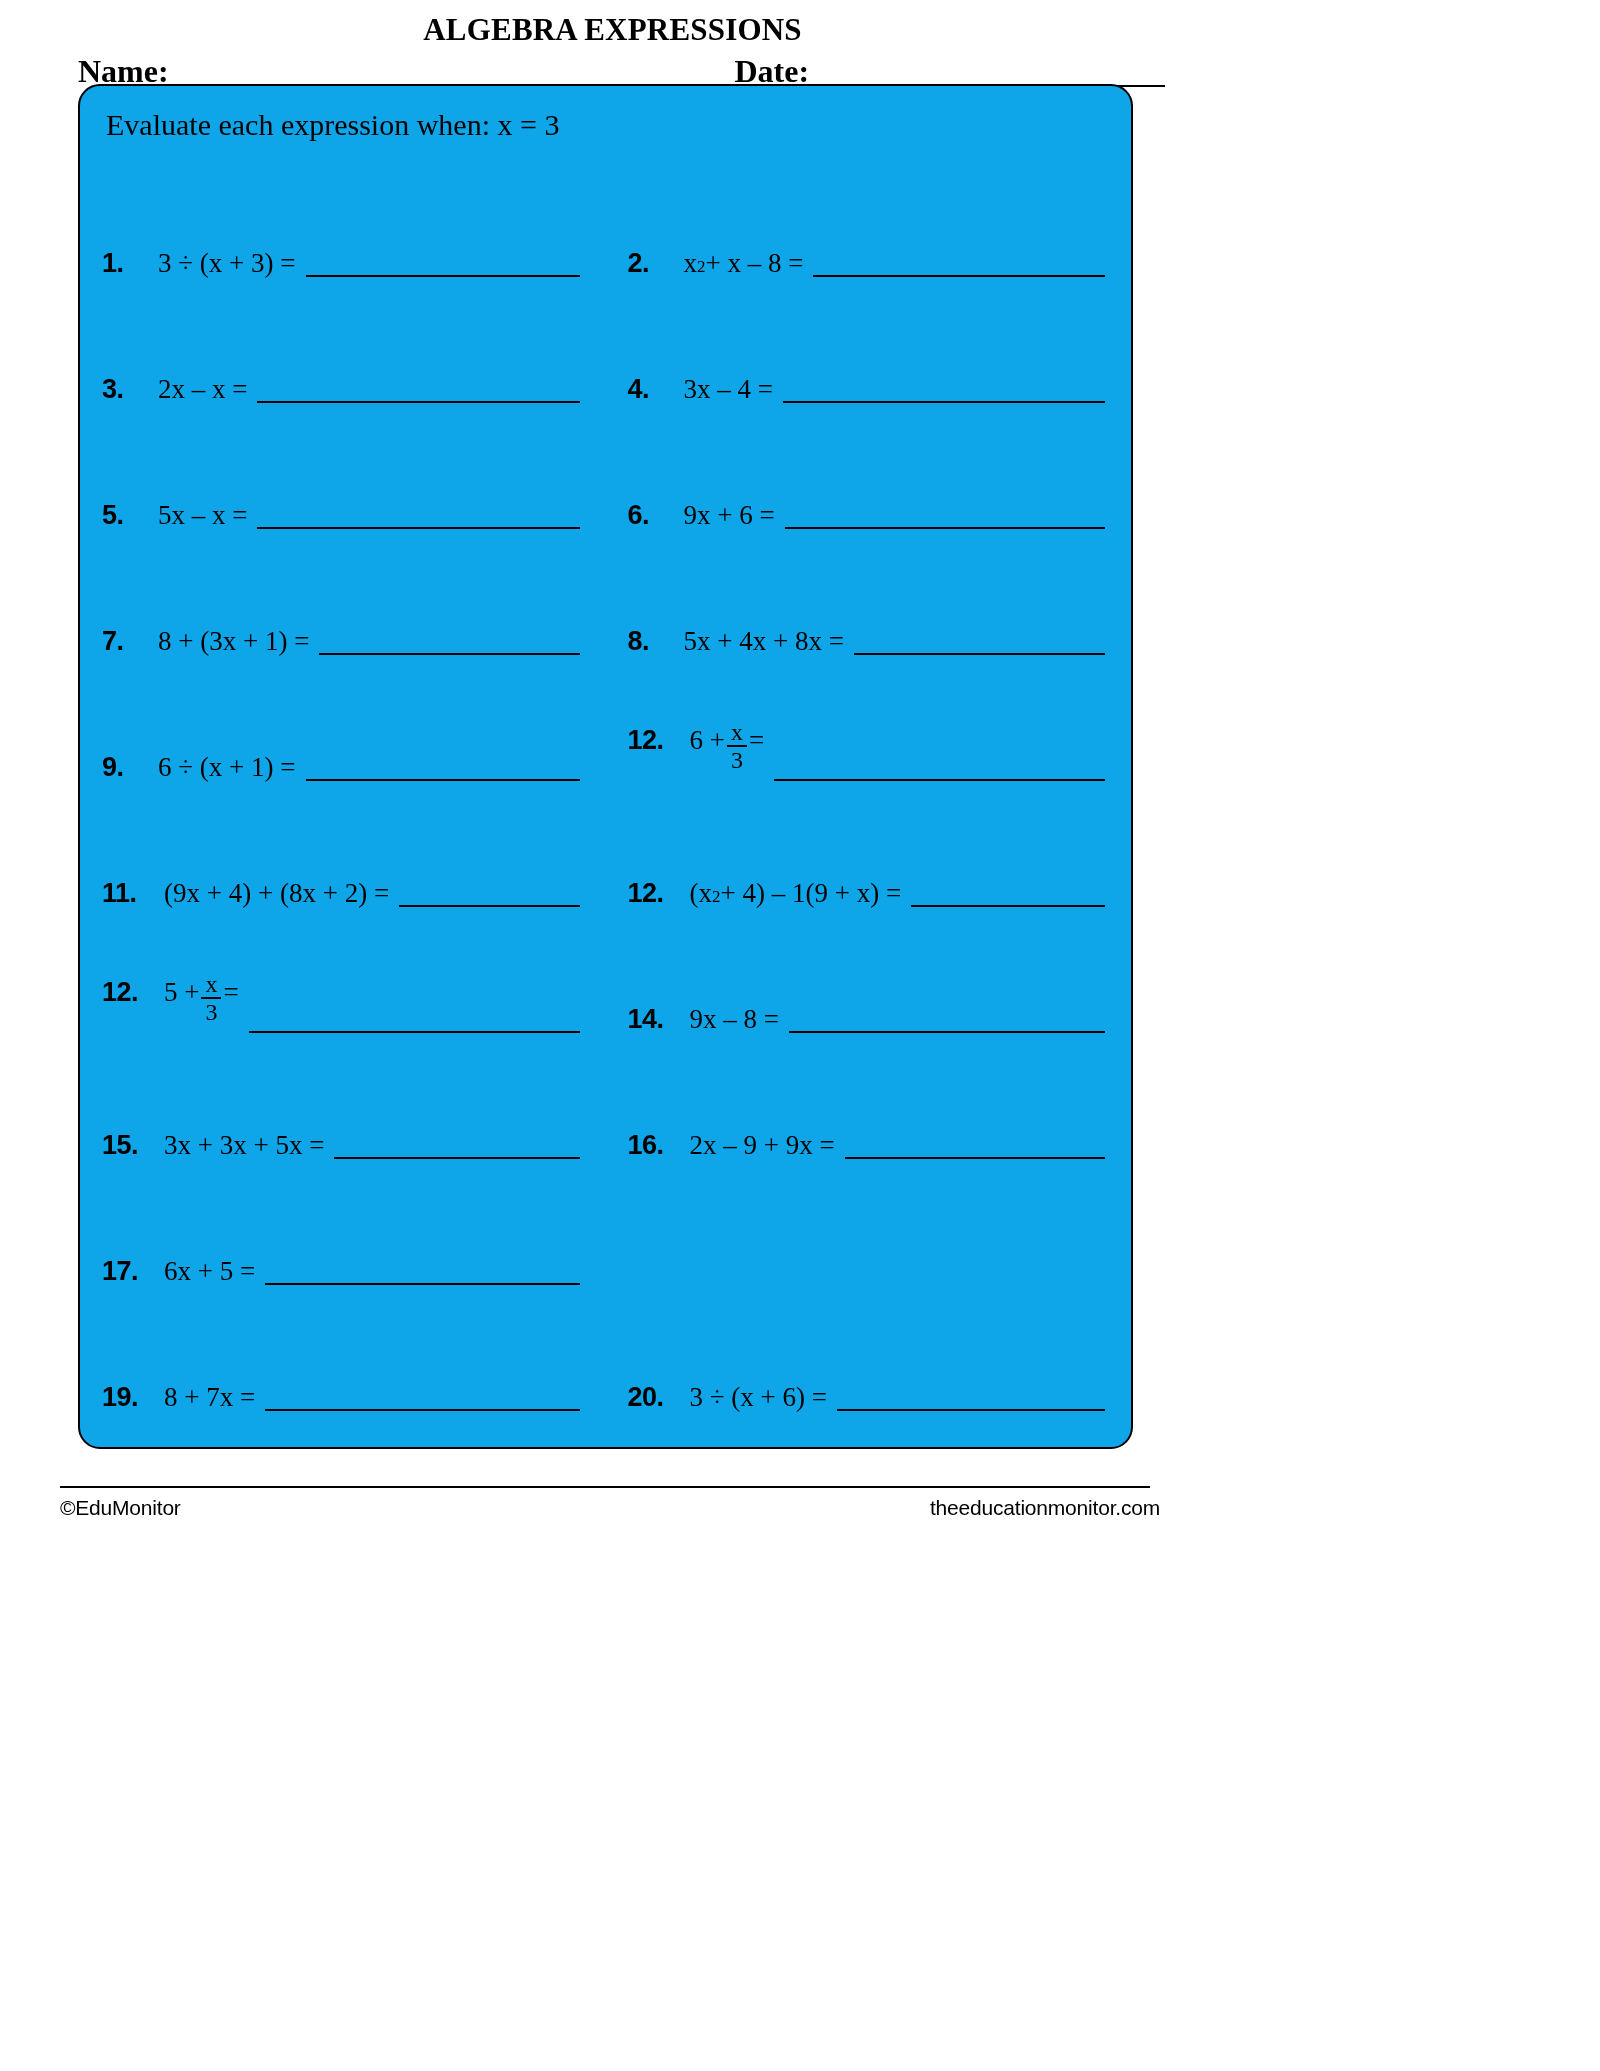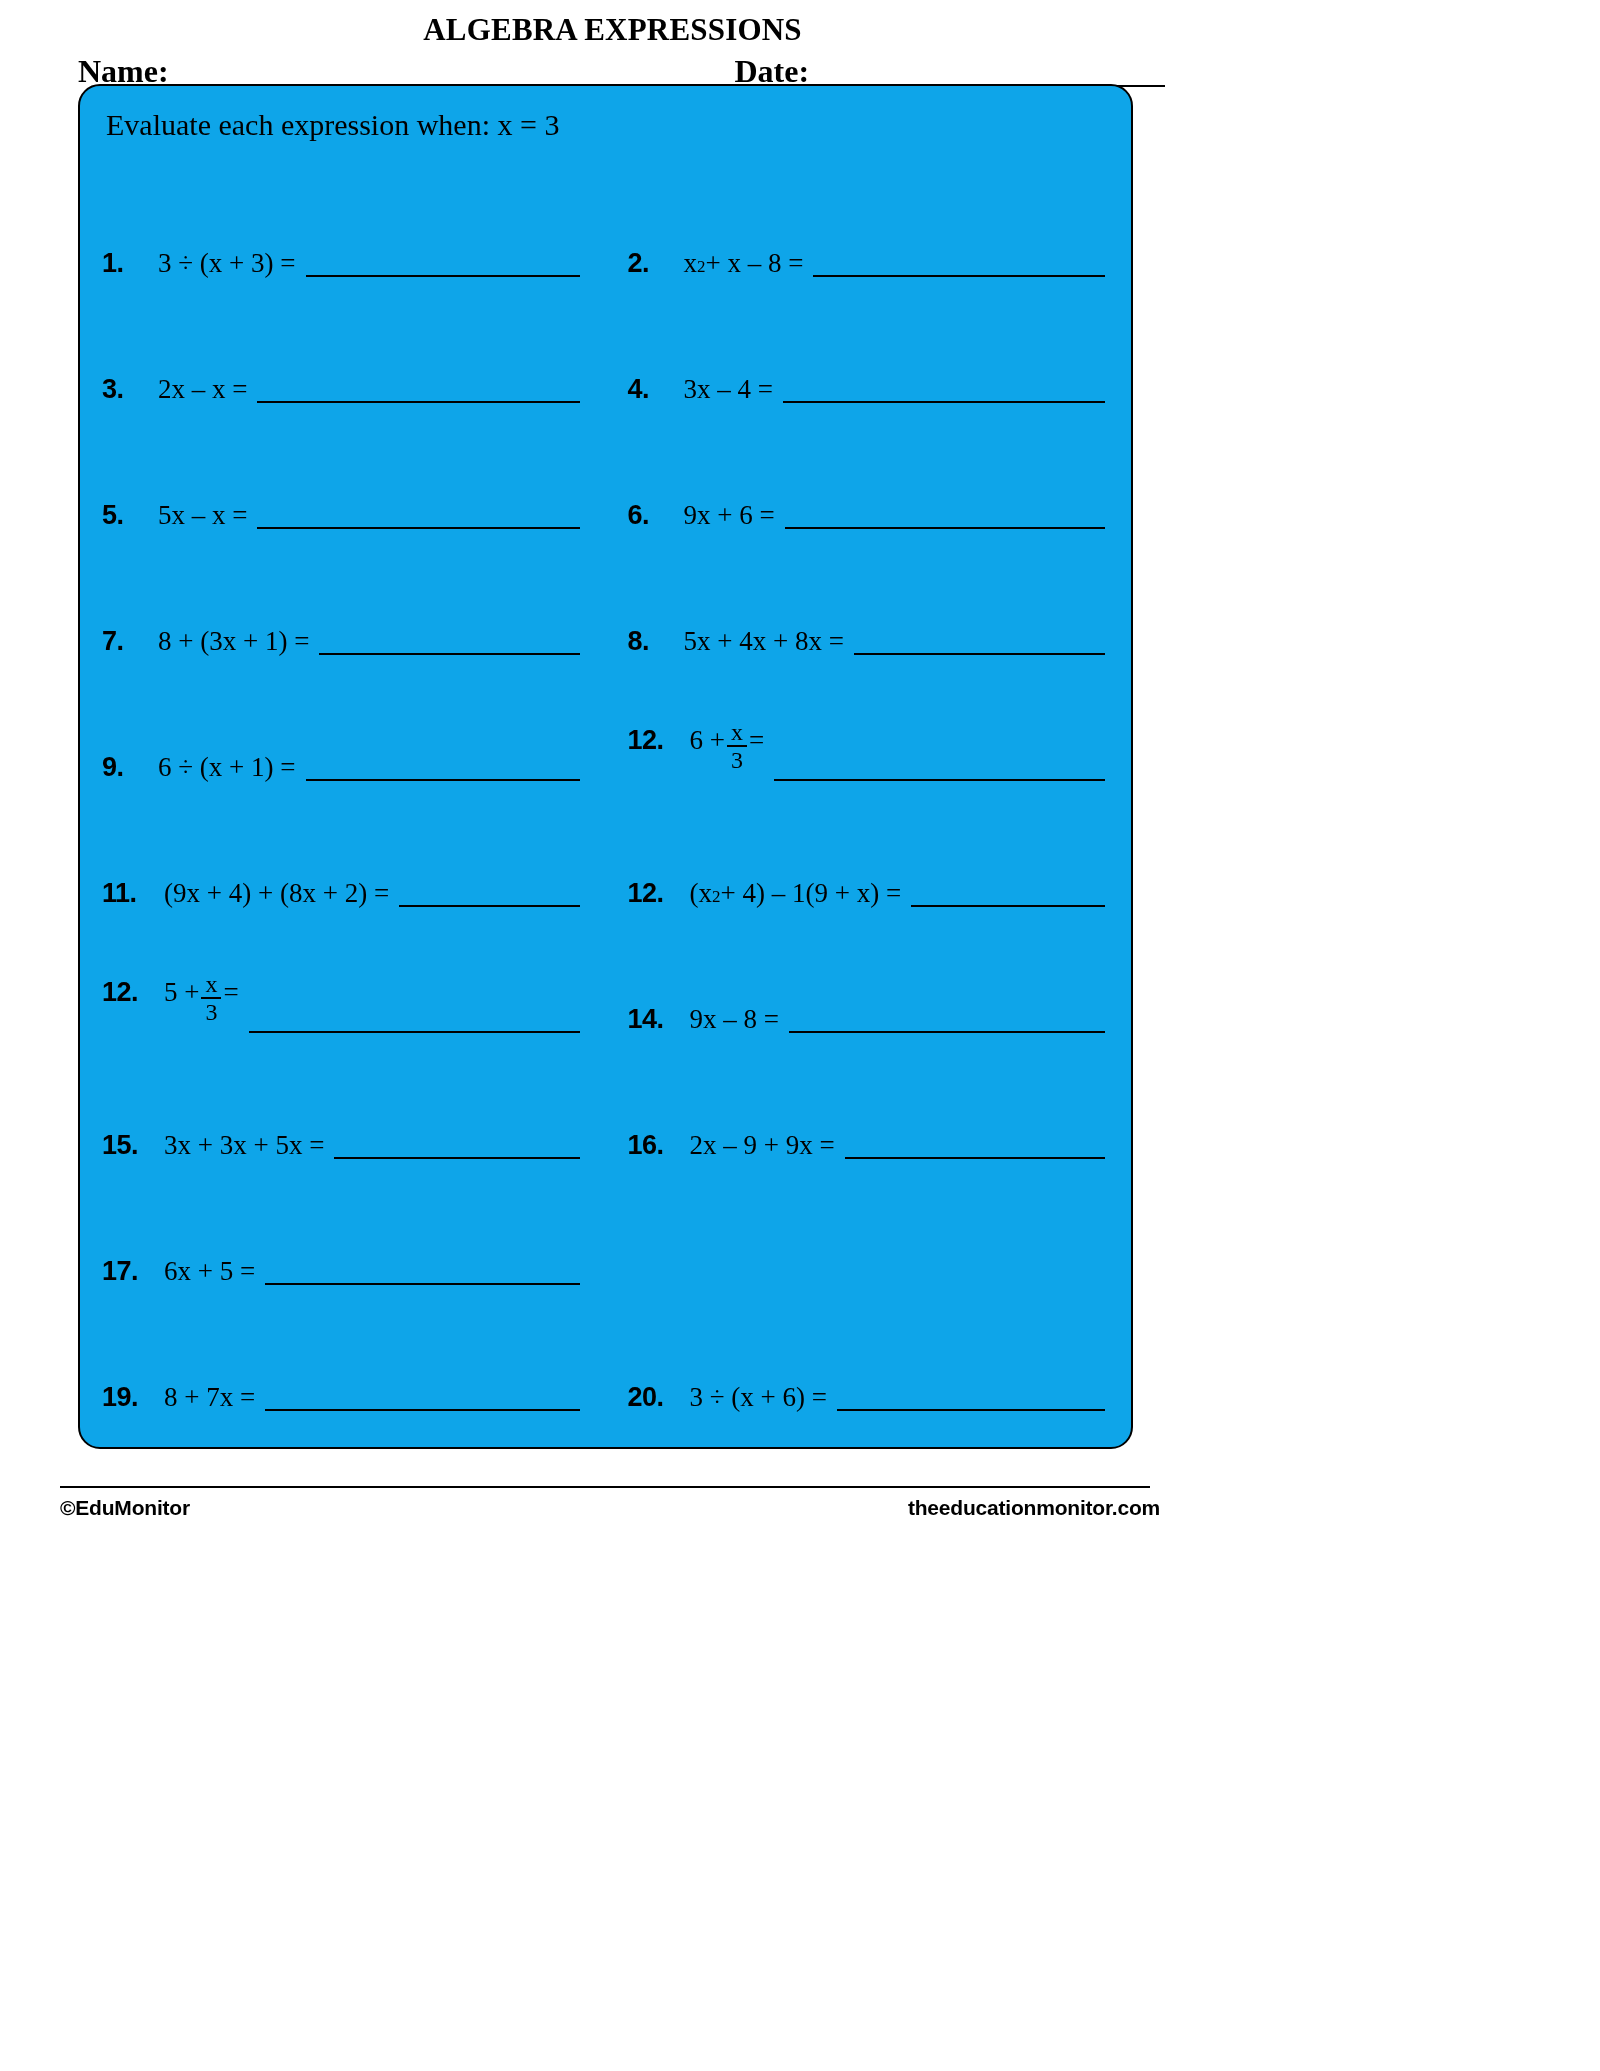--- a/index.html
+++ b/index.html
@@ -164,21 +164,20 @@
   .footer {
     position: absolute;
     left: 60px;
     top: 1496px;
     width: 1100px;
     display: flex;
     justify-content: space-between;
     align-items: center;
     font-family: "Liberation Sans", sans-serif;
     font-size: 21px;
-    font-weight: bold;
   }
   .footer-left  { letter-spacing: -0.2px; }
   .footer-right { letter-spacing: -0.2px; }
 </style>
 </head>
 <body>
 
 <div class="page">
 
   <div class="worksheet-title">ALGEBRA EXPRESSIONS</div>

